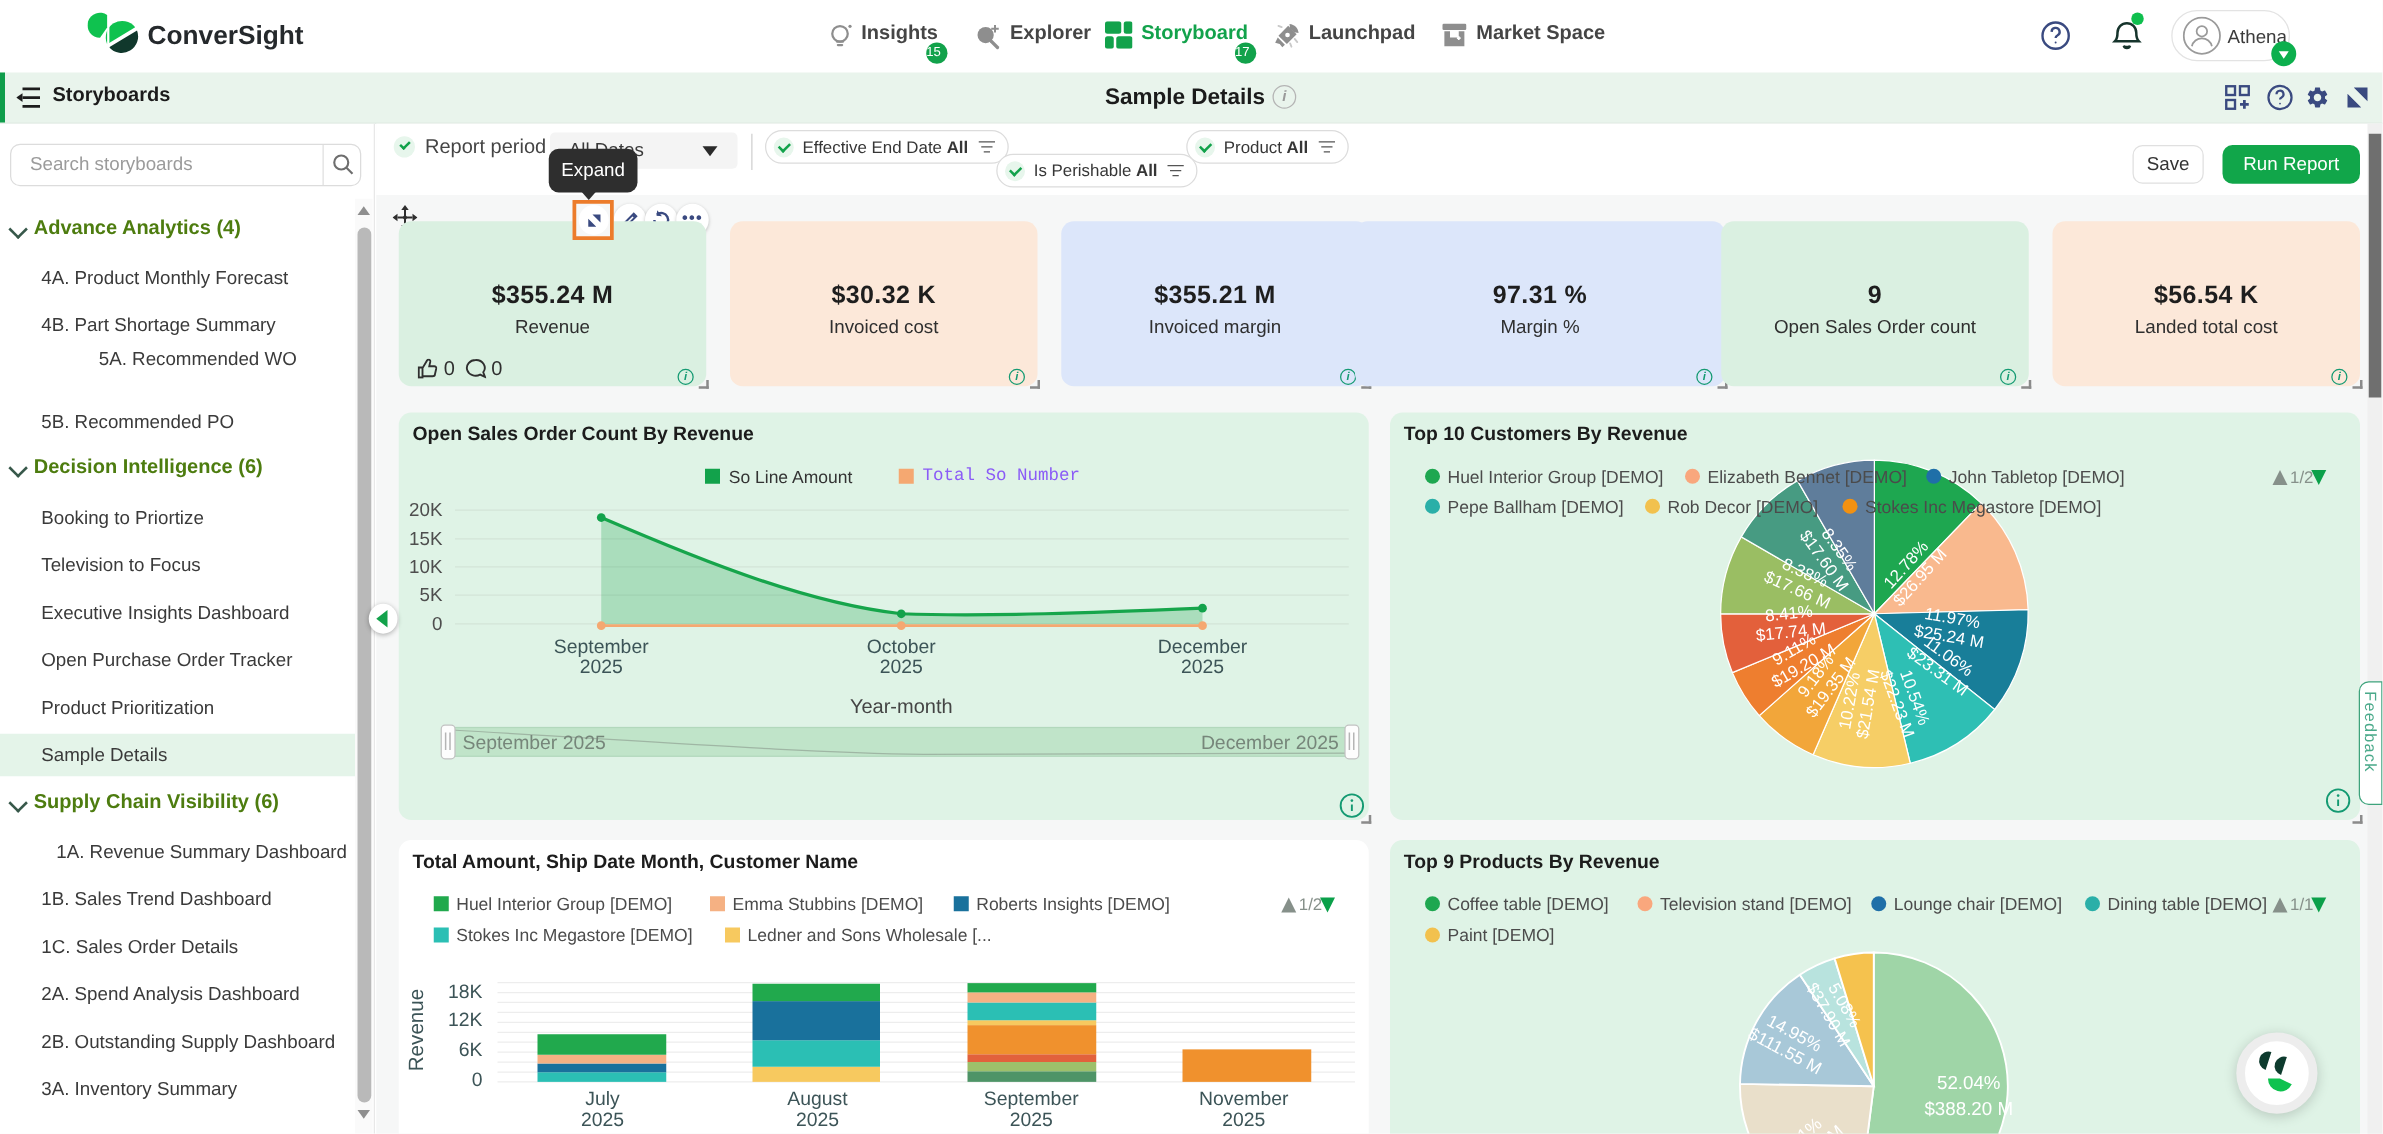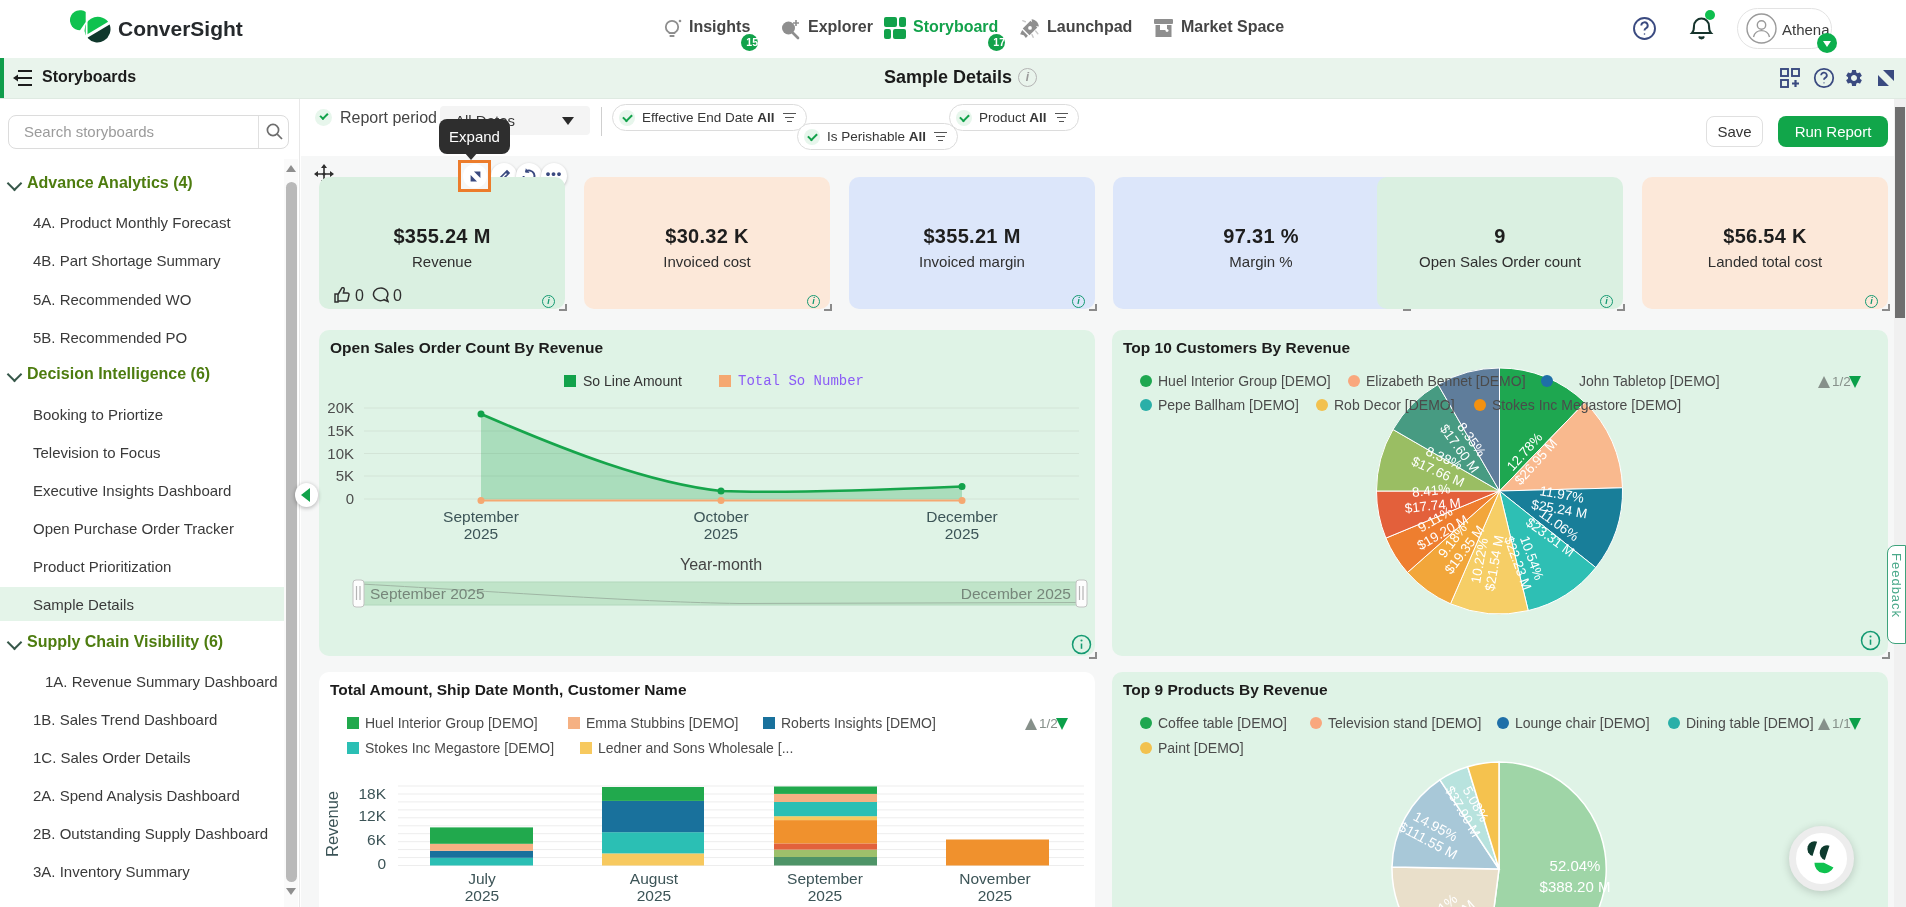--- a/index.html
+++ b/index.html
@@ -4,21 +4,21 @@
 *{margin:0;padding:0;box-sizing:border-box;}
 html,body{width:1906px;height:907px;overflow:hidden;}
 body{font-family:"Liberation Sans",sans-serif;background:#fff;position:relative;}
 .abs{position:absolute;}
 #header{position:absolute;left:0;top:0;width:1906px;height:58px;background:#fff;}
 #greenbar{position:absolute;left:0;top:58px;width:1906px;height:41px;background:#e9f4ec;border-bottom:1px solid #dfeae2;}
 #sidebar{position:absolute;left:0;top:99px;width:300px;height:808px;background:#fff;border-right:1px solid #e8e8e8;}
 #main{position:absolute;left:301px;top:99px;width:1605px;height:808px;background:#f6f7f7;}
 #filterrow{position:absolute;left:0px;top:0px;width:1605px;height:57px;background:#fff;}
 .navitem{position:absolute;top:18px;font-size:16px;font-weight:600;color:#454545;white-space:nowrap;}
-.badge{position:absolute;width:17px;height:17px;border-radius:50%;background:#12a24b;color:#fff;font-size:10.5px;font-weight:700;text-align:right;line-height:17px;}
+.badge{position:absolute;width:17px;height:17px;border-radius:50%;background:#12a24b;color:#fff;font-size:10.5px;font-weight:400;text-align:left;line-height:17px;}
 .secthead{position:absolute;left:27px;font-size:16px;font-weight:600;color:#4d7c0f;white-space:nowrap;}
 .sitem{position:absolute;left:33px;font-size:15px;color:#3a3a3a;white-space:nowrap;}
 .chev{position:absolute;left:9px;width:11px;height:11px;border-left:2px solid #37584a;border-bottom:2px solid #37584a;transform:rotate(-45deg);}
 .kcard{position:absolute;border-radius:10px;}
 .knum{position:absolute;left:0;right:0;top:48px;text-align:center;font-size:20px;font-weight:700;color:#1e1e1e;letter-spacing:0.3px;}
 .klab{position:absolute;left:0;right:0;top:76px;text-align:center;font-size:15px;color:#2f2f2f;}
 .iinfo{position:absolute;width:13px;height:13px;border-radius:50%;border:1.3px solid #149a72;color:#149a72;font-size:9px;font-style:italic;font-weight:700;text-align:center;line-height:11px;}
 .corner{position:absolute;width:8px;height:7px;border-right:2px solid #8b8b8b;border-bottom:2px solid #8b8b8b;}
 .ccard{position:absolute;border-radius:10px;background:#dff3e6;}
 .ctitle{position:absolute;left:11px;top:9px;font-size:15.5px;font-weight:700;color:#1c1c1c;}
@@ -143,21 +143,21 @@
   <div class="abs" style="left:258px;top:17px;width:1px;height:32px;background:#e0e0e0;"></div>
   <svg class="abs" style="left:265px;top:23px;" width="19" height="19" viewBox="0 0 19 19" fill="none" stroke="#6e6e6e" stroke-width="1.7">
     <circle cx="8" cy="8" r="5.6"></circle>
       <path d="M12.2 12.2 L17 17"></path>
   </svg>
 <div class="abs" style="left:0;top:488px;width:285px;height:34px;background:#e4f4e9;"></div>
     <div class="chev" style="top:79px;"></div>
     <div class="secthead" style="top:75px;">Advance Analytics (4)</div>
     <div class="sitem" style="top:115px;">4A. Product Monthly Forecast</div>
     <div class="sitem" style="top:153px;">4B. Part Shortage Summary</div>
-    <div class="sitem" style="top:192px;">5A. Recommended WO</div>
+    <div class="sitem" style="top:180px;margin-left:46px;">5A. Recommended WO</div>
     <div class="sitem" style="top:230px;">5B. Recommended PO</div>
     <div class="chev" style="top:270px;"></div>
     <div class="secthead" style="top:266px;">Decision Intelligence (6)</div>
     <div class="sitem" style="top:307px;">Booking to Priortize</div>
     <div class="sitem" style="top:345px;">Television to Focus</div>
     <div class="sitem" style="top:383px;">Executive Insights Dashboard</div>
     <div class="sitem" style="top:421px;">Open Purchase Order Tracker</div>
     <div class="sitem" style="top:459px;">Product Prioritization</div>
     <div class="sitem" style="top:497px;">Sample Details</div>
     <div class="chev" style="top:538px;"></div>
@@ -249,21 +249,21 @@
   <div class="klab">Invoiced cost</div>
   <div class="iinfo" style="right:10px;bottom:1px;">i</div>
   <div class="corner" style="right:-2px;bottom:-2px;"></div>
 </div>
 <div class="kcard" style="left:849px;top:177px;width:246px;height:132px;background:#dce6fa;">
   <div class="knum">$355.21 M</div>
   <div class="klab">Invoiced margin</div>
   <div class="iinfo" style="right:10px;bottom:1px;">i</div>
   <div class="corner" style="right:-2px;bottom:-2px;"></div>
 </div>
-<div class="kcard" style="left:1113px;top:177px;width:296px;height:132px;background:#dce6fa;">
+<div class="kcard" style="left:1084px;top:177px;width:296px;height:132px;background:#dce6fa;">
   <div class="knum">97.31 %</div>
   <div class="klab">Margin %</div>
   <div class="iinfo" style="right:10px;bottom:1px;">i</div>
   <div class="corner" style="right:-2px;bottom:-2px;"></div>
 </div>
 <div class="kcard" style="left:1377px;top:177px;width:246px;height:132px;background:#daf0e1;">
   <div class="knum">9</div>
   <div class="klab">Open Sales Order count</div>
   <div class="iinfo" style="right:10px;bottom:1px;">i</div>
   <div class="corner" style="right:-2px;bottom:-2px;"></div>
@@ -388,21 +388,21 @@
       <g transform="translate(353.4,114.1) rotate(54.0)">
         <text x="0" y="-3" text-anchor="middle" font-size="13.5" fill="#fff">8.35%</text>
         <text x="0" y="12" text-anchor="middle" font-size="13.5" fill="#fff">$17.60 M</text>
       </g>
   </svg>
   <div class="ldot" style="left:28px;top:45px;background:#1ea750;"></div>
     <div class="ltext" style="left:46px;top:43px;">Huel Interior Group [DEMO]</div>
   <div class="ldot" style="left:236px;top:45px;background:#f9a77d;"></div>
     <div class="ltext" style="left:254px;top:43px;">Elizabeth Bennet [DEMO]</div>
   <div class="ldot" style="left:429px;top:45px;background:#1f6fa8;"></div>
-    <div class="ltext" style="left:447px;top:43px;margin-left:20px;">John Tabletop [DEMO]</div>
+    <div class="ltext" style="left:447px;top:43px;">John Tabletop [DEMO]</div>
   <div class="ldot" style="left:28px;top:69px;background:#2aafa8;"></div>
     <div class="ltext" style="left:46px;top:67px;">Pepe Ballham [DEMO]</div>
   <div class="ldot" style="left:204px;top:69px;background:#f2c14e;"></div>
     <div class="ltext" style="left:222px;top:67px;">Rob Decor [DEMO]</div>
   <div class="ldot" style="left:362px;top:69px;background:#f29111;"></div>
     <div class="ltext" style="left:380px;top:67px;">Stokes Inc Megastore [DEMO]</div>
   <div class="pgup" style="left:706px;top:46px;"></div>
   <div class="pgtx" style="left:720px;top:44px;">1/2</div>
   <div class="pgdn" style="left:737px;top:46px;"></div>
   <svg class="abs" style="right:7px;bottom:5px;" width="21" height="21" viewBox="0 0 22 22" fill="none" stroke="#149a72" stroke-width="1.6">

